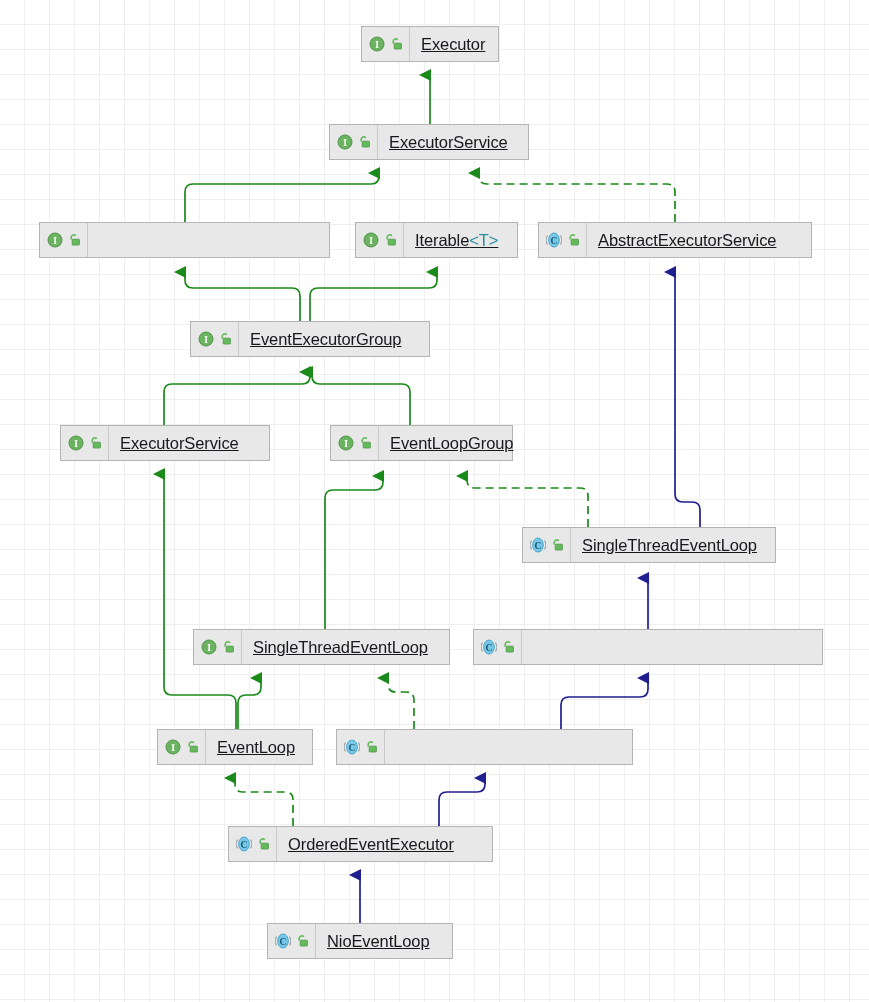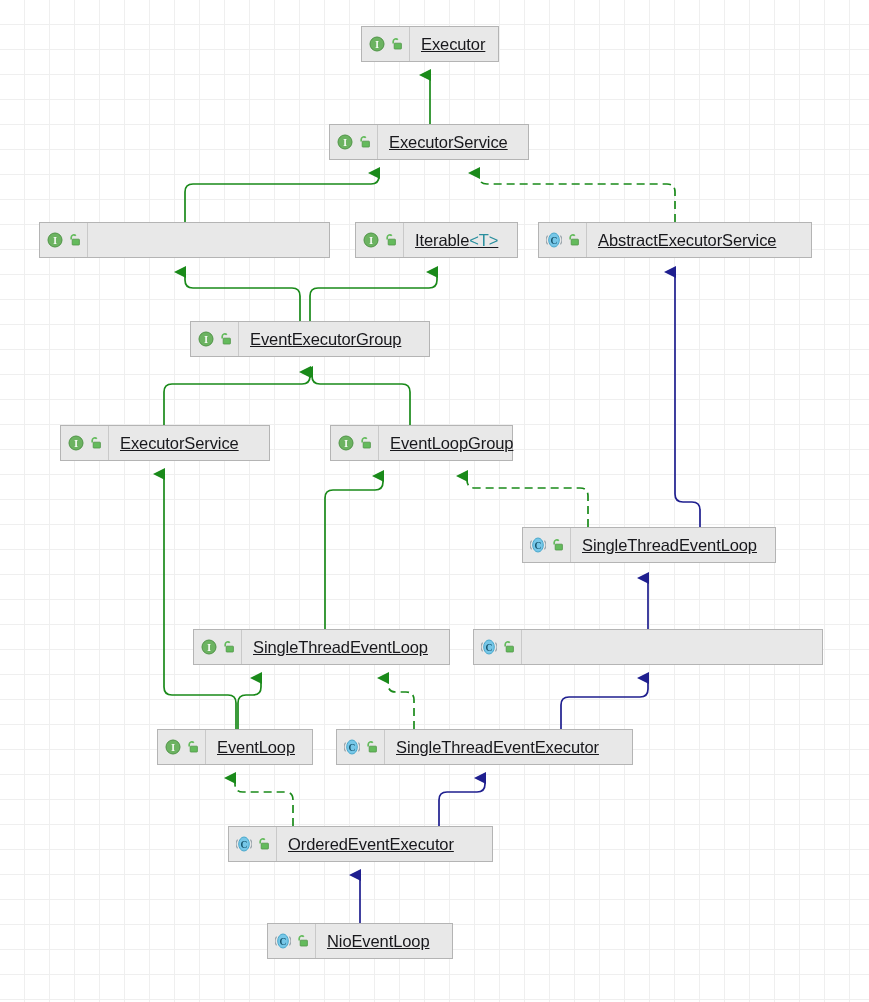--- a/index.html
+++ b/index.html
@@ -295,21 +295,20 @@
             <ellipse cx="8" cy="8" rx="5.3" ry="7" fill="#76c7e8" stroke="#4aa8cc" stroke-width="1"></ellipse>
        <path d="M1.6 3.6 A7.6 7.6 0 0 0 1.6 12.4" fill="none" stroke="#9aa4ab" stroke-width="1.1"></path>
        <path d="M14.4 3.6 A7.6 7.6 0 0 1 14.4 12.4" fill="none" stroke="#9aa4ab" stroke-width="1.1"></path>
             <text x="8" y="11.6" text-anchor="middle" font-family="Liberation Serif, serif" font-size="9.5" font-weight="bold" font-style="normal" fill="#17556e">C</text>
           </svg>
           <svg class="icon-vis" width="14" height="14" viewBox="0 0 14 14">
             <path d="M4.2 6.4 V4.3 a2.6 2.6 0 0 1 4.6 -1.5" fill="none" stroke="#64bb5c" stroke-width="1.7"></path>
             <rect x="5.2" y="6.2" width="7.2" height="5.8" rx="0.6" fill="#64bb5c" stroke="#4f9446" stroke-width="0.8"></rect>
           </svg>
         </span>
-        <span class="node-label">SingleThreadEventExecutor</span>
       </div>
       <div class="uml-node" style="left: 228px; top: 826px; width: 265px;">
         <span class="node-gutter">
           <svg class="icon-kind" width="16" height="16" viewBox="0 0 16 16">
             <ellipse cx="8" cy="8" rx="5.3" ry="7" fill="#76c7e8" stroke="#4aa8cc" stroke-width="1"></ellipse>
        <path d="M1.6 3.6 A7.6 7.6 0 0 0 1.6 12.4" fill="none" stroke="#9aa4ab" stroke-width="1.1"></path>
        <path d="M14.4 3.6 A7.6 7.6 0 0 1 14.4 12.4" fill="none" stroke="#9aa4ab" stroke-width="1.1"></path>
             <text x="8" y="11.6" text-anchor="middle" font-family="Liberation Serif, serif" font-size="9.5" font-weight="bold" font-style="normal" fill="#17556e">C</text>
           </svg>
           <svg class="icon-vis" width="14" height="14" viewBox="0 0 14 14">

